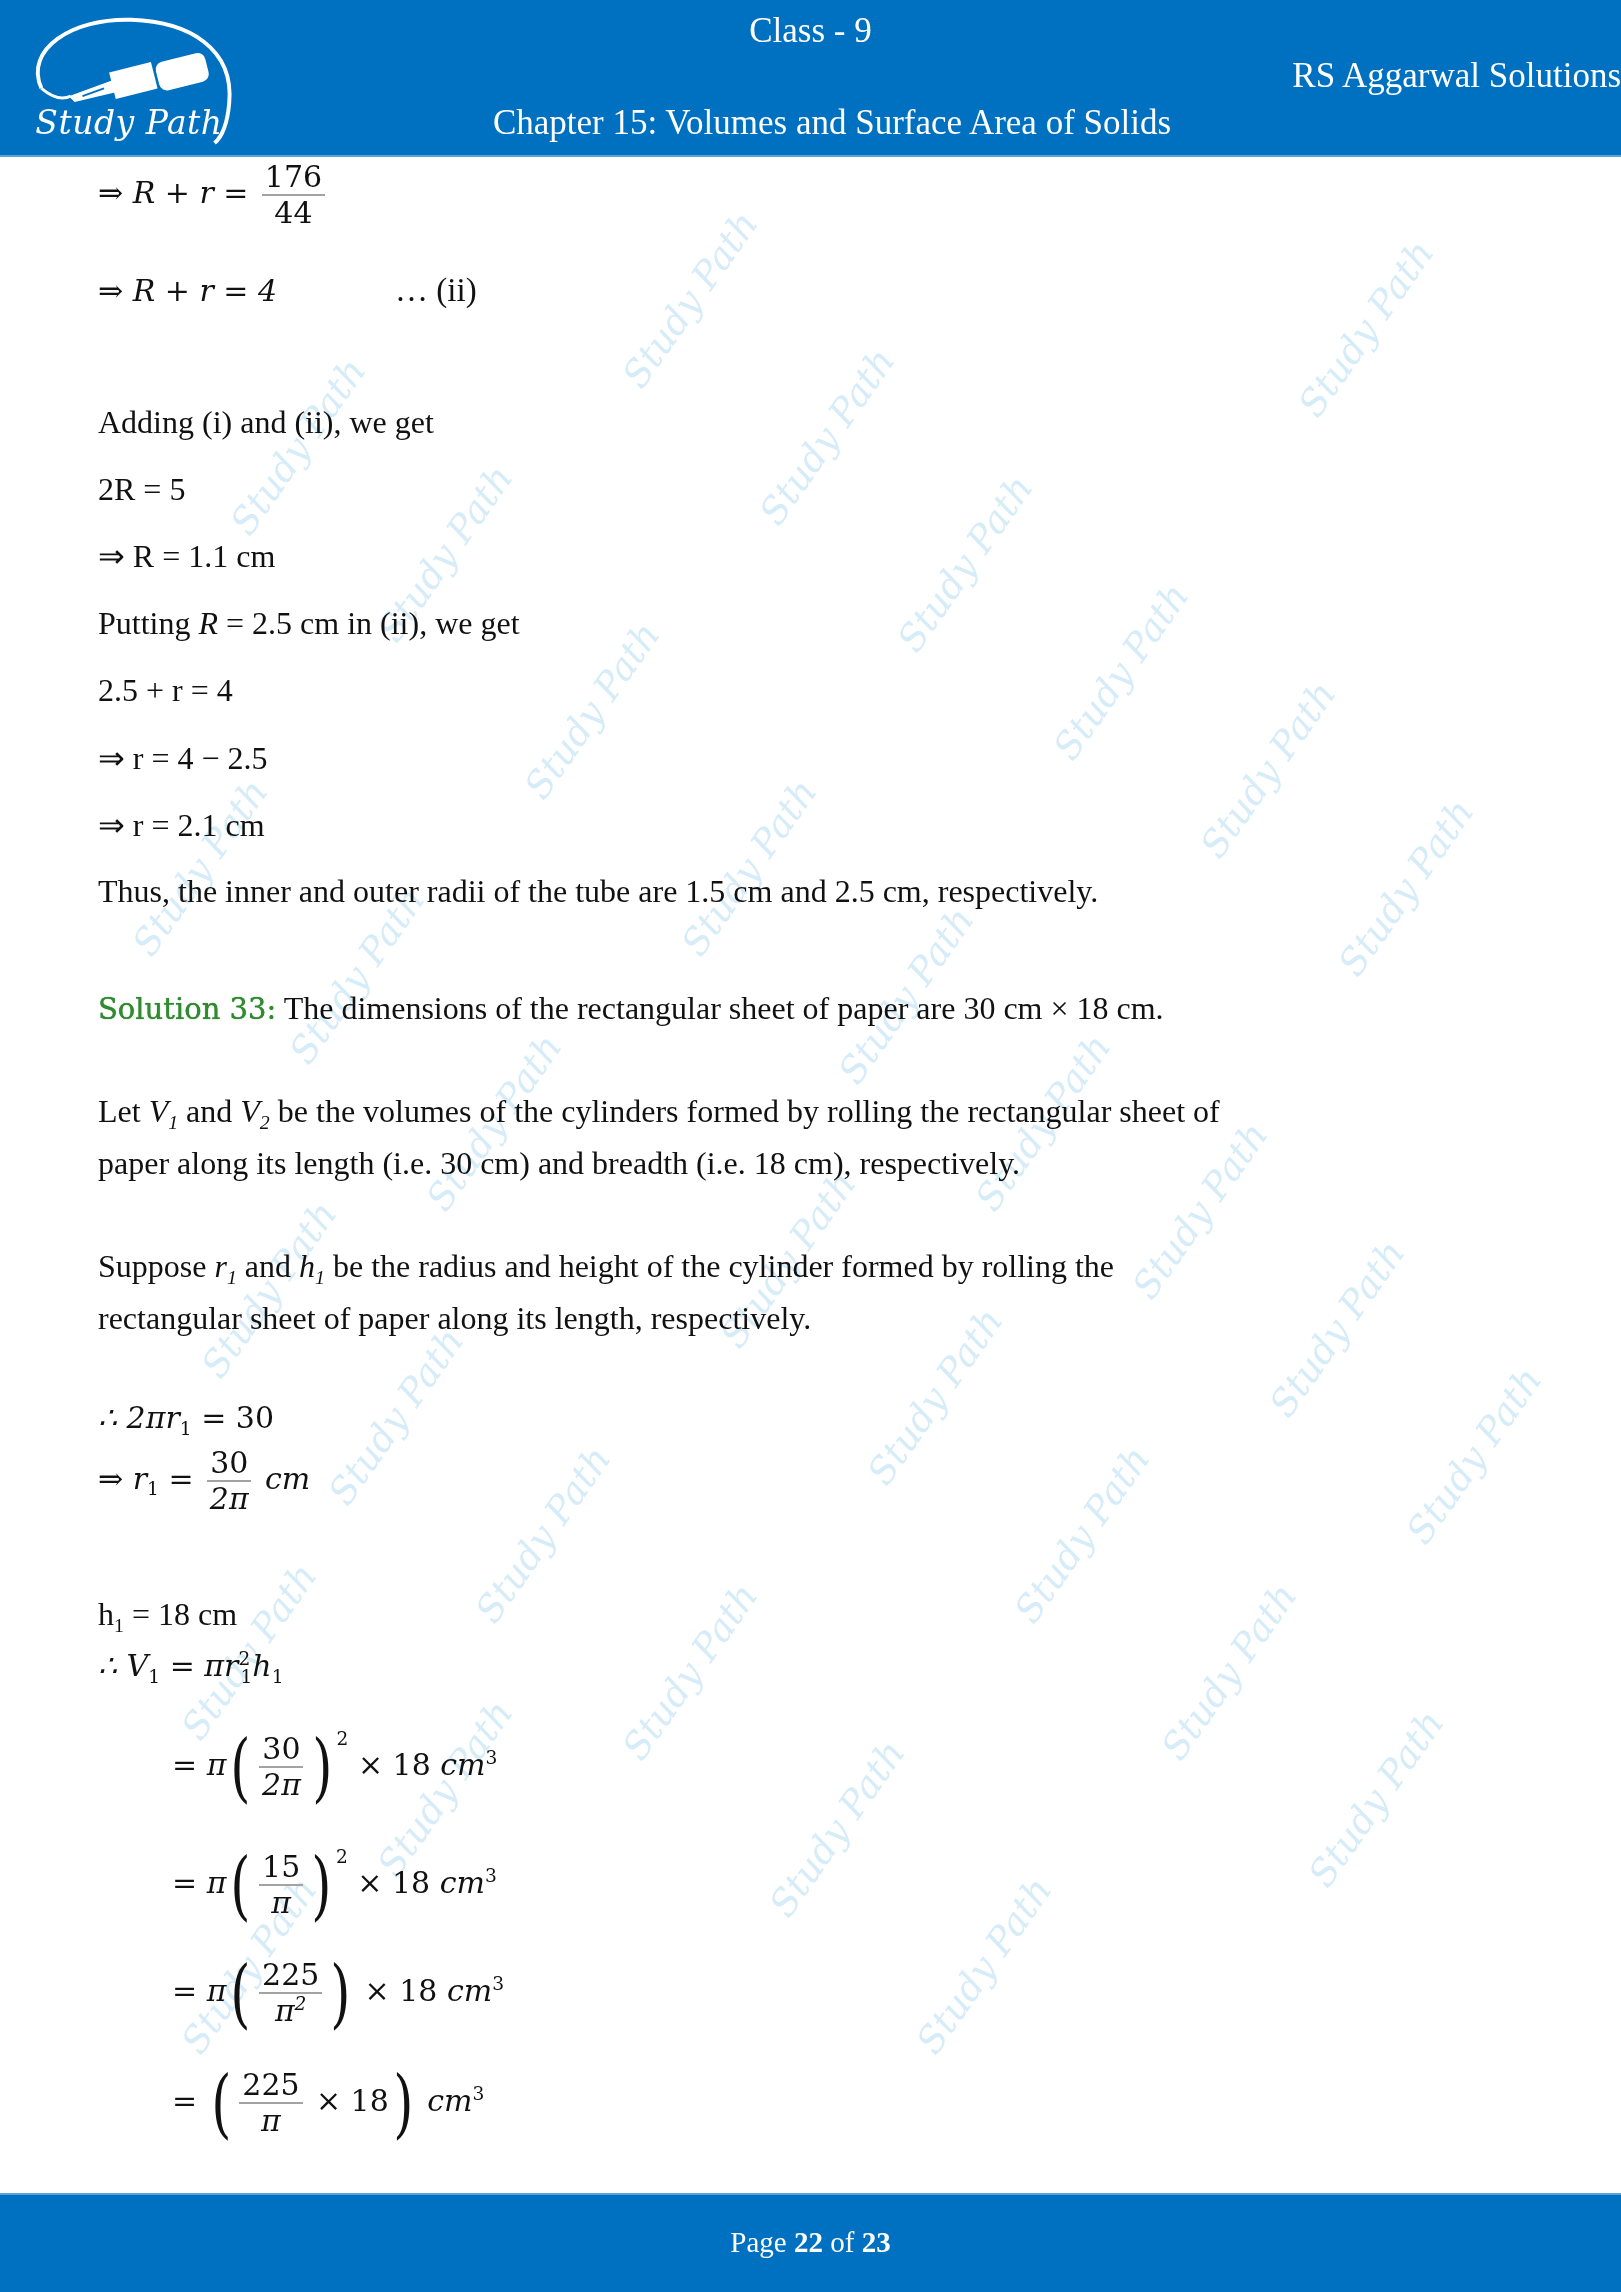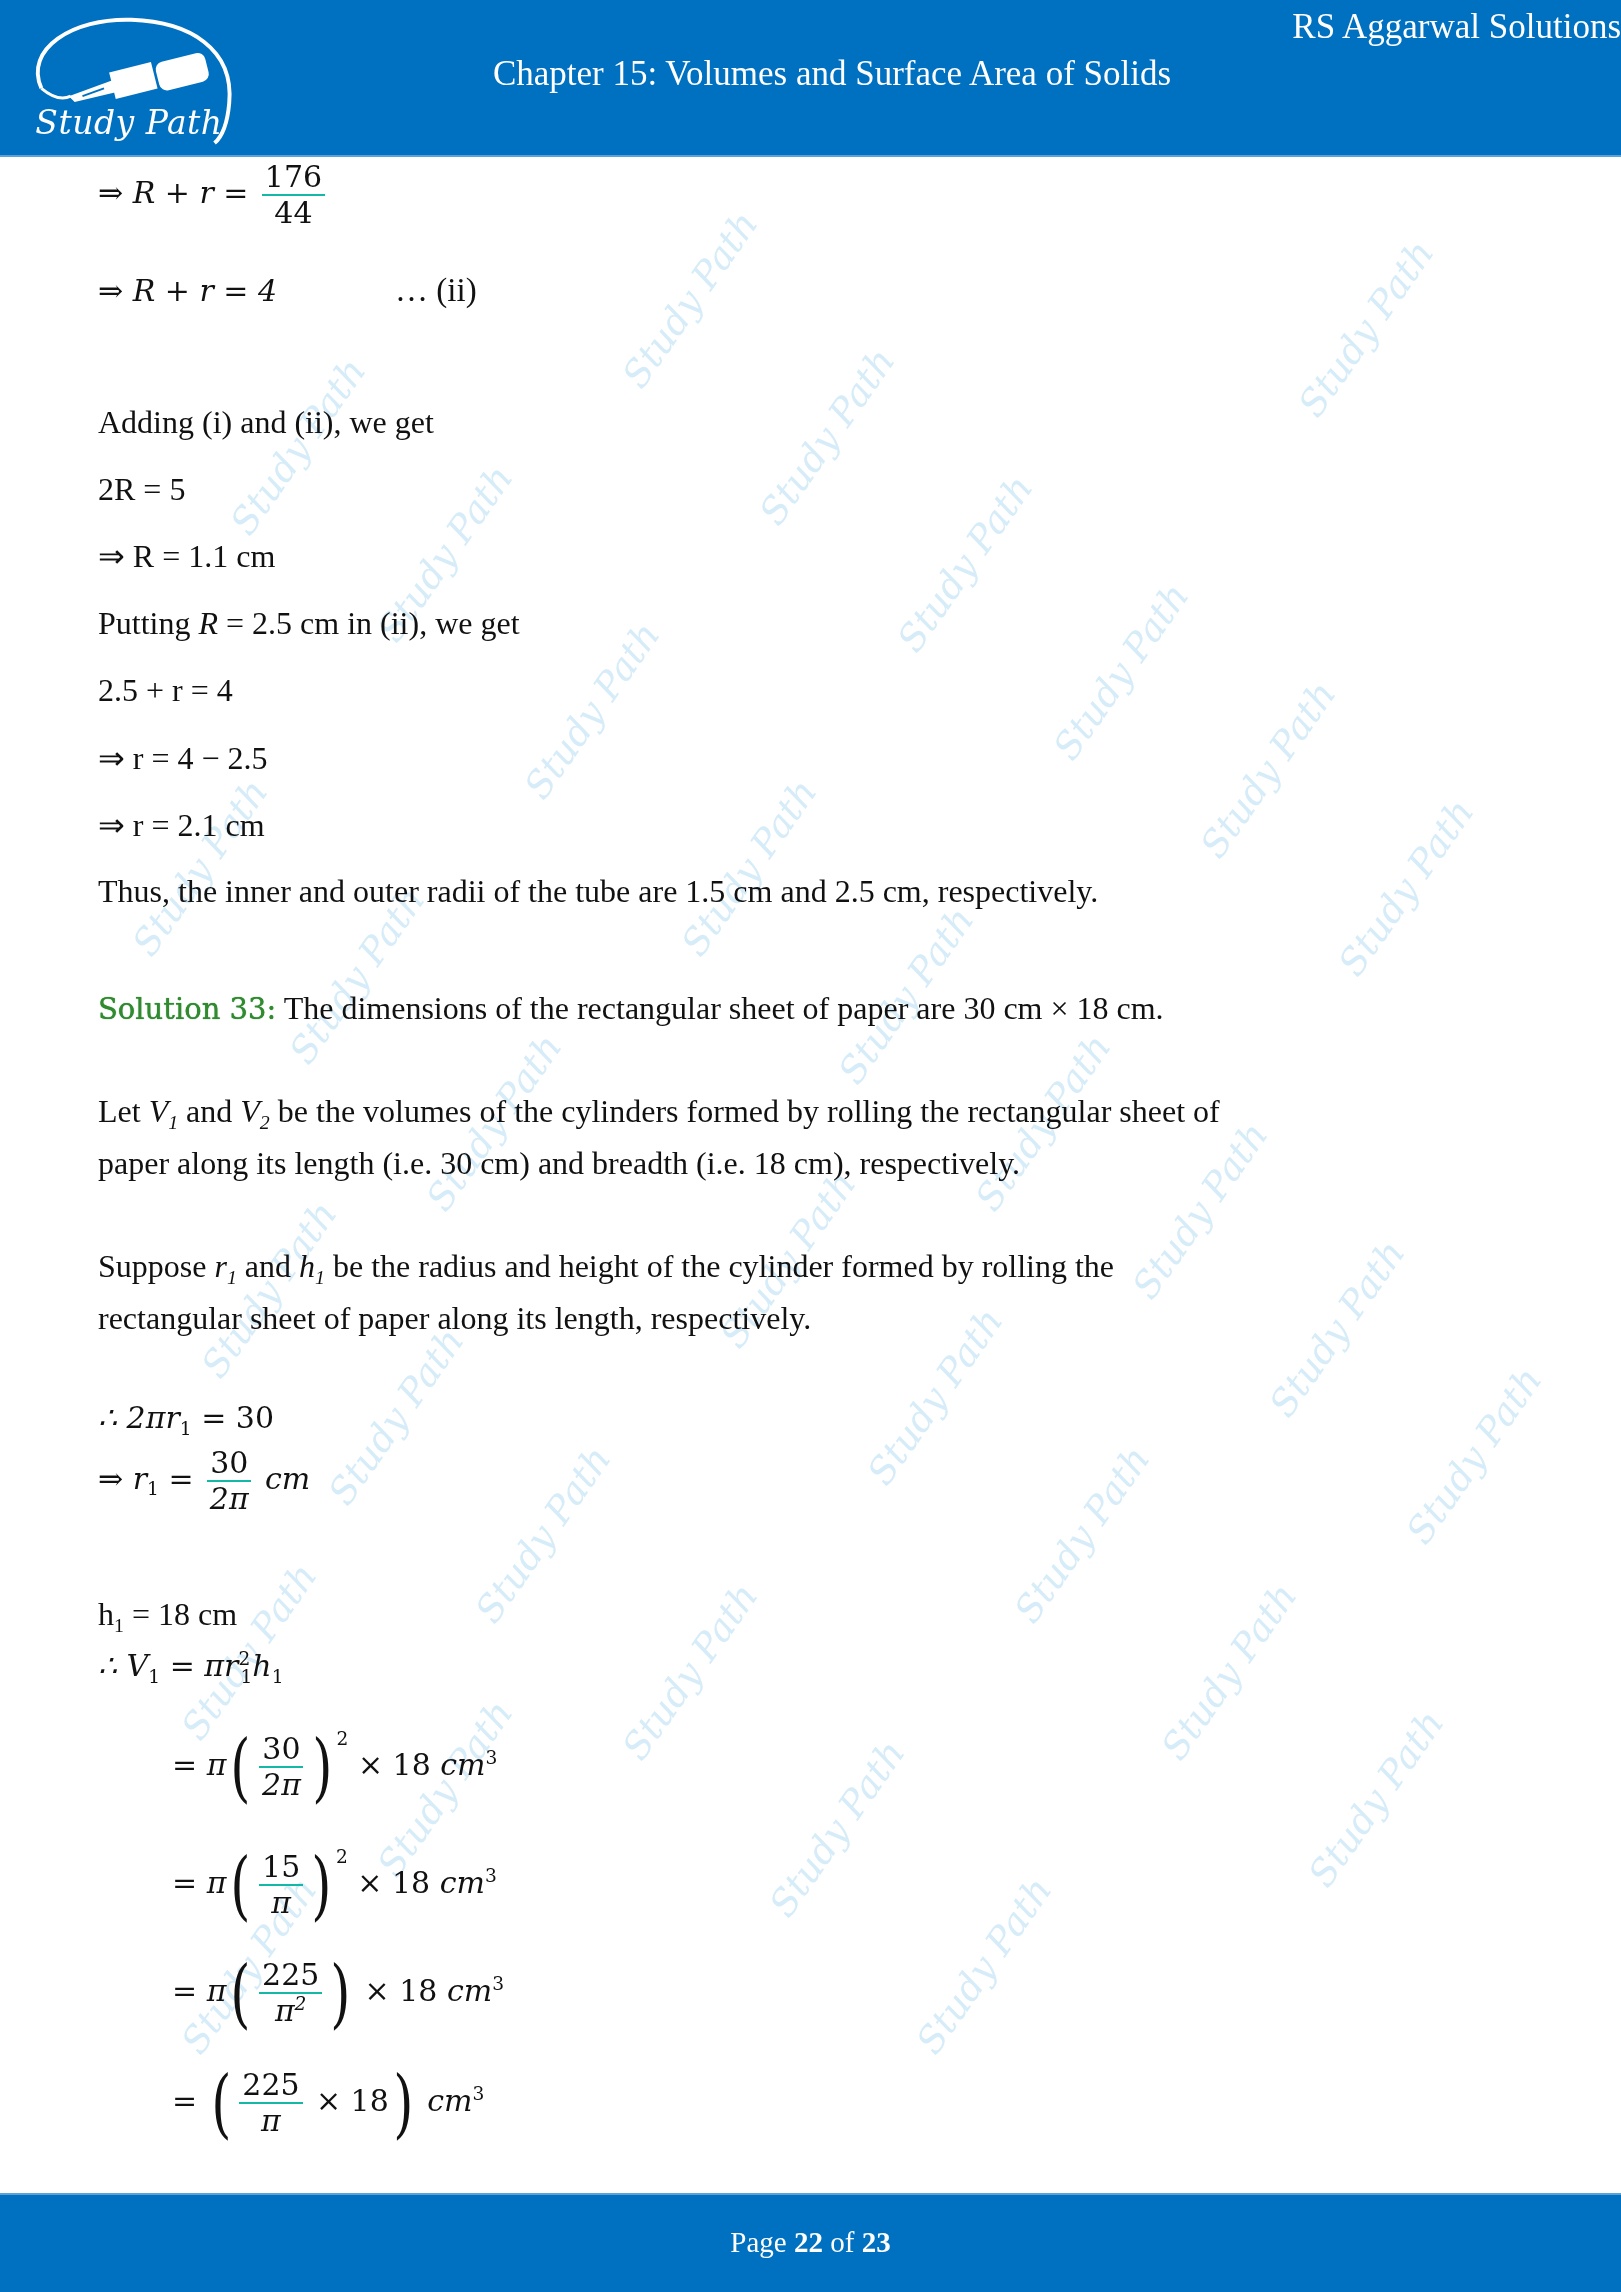--- a/index.html
+++ b/index.html
@@ -110,21 +110,21 @@
       flex-direction: column;
       align-items: center;
       vertical-align: middle;
       margin: 0 3.9px;
     }
     .frac .num, .frac .den {
       display: block;
       padding: 0 2.9px;
       line-height: 1.12;
     }
-    .frac .num { border-bottom: 2px solid #14b8a6; }
+    .frac .num { border-bottom: 2px solid #a3a3a3; }
     .paren {
       display: inline-block;
       font-size: 74px;
       line-height: 1;
       vertical-align: middle;
       transform: scaleX(0.7);
       font-family: "DejaVu Serif", serif;
       font-weight: 200;
     }
     .sol-head {
@@ -143,20 +143,21 @@
       <path d="M28 80 C10 40, 60 8, 120 10 C180 12, 225 40, 220 95 C218 118, 212 130, 205 136" fill="none" stroke="#fff" stroke-width="4"></path>
       <path d="M28 80 C40 90, 50 92, 58 88" fill="none" stroke="#fff" stroke-width="3"></path>
       <polygon points="56,88 100,72 104,84 62,94" fill="#fff"></polygon>
       <rect x="100" y="58" width="44" height="28" fill="#fff" transform="rotate(-14 122 72)"></rect>
       <rect x="146" y="48" width="52" height="30" rx="8" fill="#fff" transform="rotate(-14 172 63)"></rect>
       <line x1="70" y1="88" x2="92" y2="80" stroke="#0070c0" stroke-width="2"></line>
     </svg>
     <span class="logo-text">Study Path</span>
   </div>
   <div class="header-lines">
+    <span class="header-line l1">Class - 9</span>
     <span class="header-line l2">RS Aggarwal Solutions</span>
     <span class="header-line l3">Chapter 15: Volumes and Surface Area of Solids</span>
   </div>
 </div>
 
 <div class="wm-layer">
   <span class="wm" style="left:588px;top:118px">Study Path</span>
   <span class="wm" style="left:1264px;top:147px">Study Path</span>
   <span class="wm" style="left:196px;top:265px">Study Path</span>
   <span class="wm" style="left:725px;top:255px">Study Path</span>

